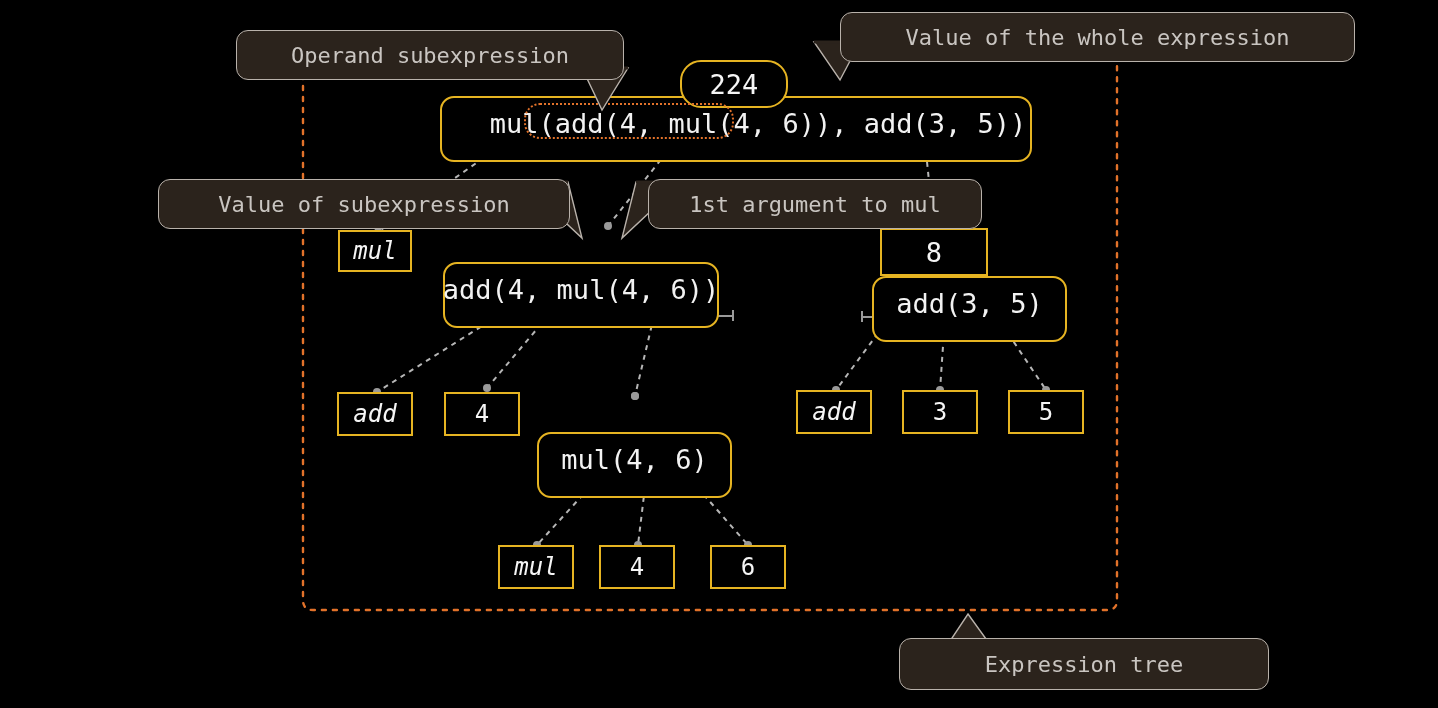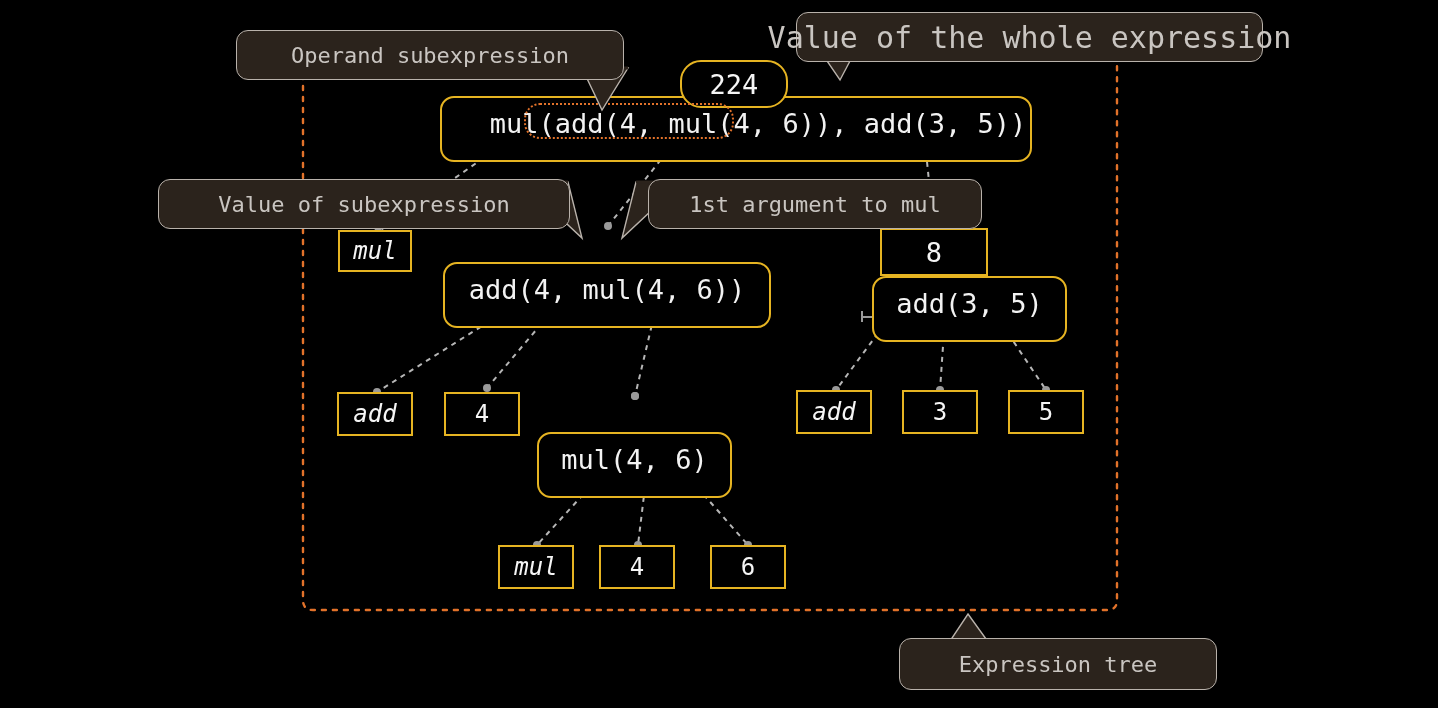--- a/index.html
+++ b/index.html
@@ -226,21 +226,21 @@
   <div class="expr" style="left:440px; top:96px; width:592px; height:66px;padding-left:44px;">
     <div class="expr-text" style="font-size:27px; margin-top:-12px;">mul(add(4, mul(4, 6)), add(3, 5))</div>
   </div>
 
   <div class="highlight-ring" style="left:524px; top:103px; width:210px; height:36px;"></div>
 
   <div class="cell" style="left:680px; top:60px; width:108px; height:48px; font-size:27px;border-radius:21px;">224</div>
 
   <div class="cell leaf-name" style="left:338px; top:230px; width:74px; height:42px; font-size:24px;">mul</div>
 
-  <div class="expr" style="left:443px; top:262px; width:328px; height:66px;">
+  <div class="expr" style="left:443px; top:262px; width:276px; height:66px;">
     <div class="expr-text" style="font-size:27px; margin-top:-12px;">add(4, mul(4, 6))</div>
   </div>
 
   <div class="expr" style="left:840px; top:276px; width:195px; height:66px;margin-left:32px;">
     <div class="expr-text" style="font-size:27px; margin-top:-12px;">add(3, 5)</div>
   </div>
   <div class="cell" style="left:880px; top:228px; width:108px; height:48px; font-size:27px;">8</div>
 
   <div class="cell leaf-name" style="left:337px; top:392px; width:76px; height:44px; font-size:24px;">add</div>
 
@@ -265,33 +265,33 @@
   <svg class="tail" style="left:580px; top:66px; width:70px; height:46px;" viewBox="0 0 70 46" xmlns="http://www.w3.org/2000/svg">
     <polygon points="2,2 48,2 22,44" fill="#2b231c" stroke="#b9b2ab" stroke-width="1.4"></polygon>
     <line x1="2" y1="2" x2="48" y2="2" stroke="#2b231c" stroke-width="3"></line>
   </svg>
   <div class="callout" style="left:236px; top:30px; width:388px; height:50px; font-size:22px;">Operand subexpression</div>
 
   <svg class="tail" style="left:786px; top:40px; width:76px; height:44px;" viewBox="0 0 76 44" xmlns="http://www.w3.org/2000/svg">
     <polygon points="74,2 28,2 54,40" fill="#2b231c" stroke="#b9b2ab" stroke-width="1.4"></polygon>
     <line x1="28" y1="2" x2="74" y2="2" stroke="#2b231c" stroke-width="3"></line>
   </svg>
-  <div class="callout" style="left:796px; top:12px; width:467px; height:50px; font-size:30px;">Value of the whole expression</div>
+  <div class="callout" style="left:840px; top:12px; width:515px; height:50px; font-size:22px;">Value of the whole expression</div>
 
   <svg class="tail" style="left:520px; top:180px; width:72px; height:62px;" viewBox="0 0 72 62" xmlns="http://www.w3.org/2000/svg">
     <polygon points="2,2 48,2 62,58" fill="#2b231c" stroke="#b9b2ab" stroke-width="1.4"></polygon>
     <line x1="2" y1="2" x2="48" y2="2" stroke="#2b231c" stroke-width="3"></line>
   </svg>
   <div class="callout" style="left:158px; top:179px; width:412px; height:50px; font-size:22px;">Value of subexpression</div>
 
   <svg class="tail" style="left:610px; top:180px; width:74px; height:62px;" viewBox="0 0 74 62" xmlns="http://www.w3.org/2000/svg">
     <polygon points="72,2 26,2 12,58" fill="#2b231c" stroke="#b9b2ab" stroke-width="1.4"></polygon>
     <line x1="26" y1="2" x2="72" y2="2" stroke="#2b231c" stroke-width="3"></line>
   </svg>
   <div class="callout" style="left:648px; top:179px; width:334px; height:50px; font-size:22px;">1st argument to mul</div>
 
   <svg class="tail" style="left:938px; top:612px; width:62px; height:42px;" viewBox="0 0 62 42" xmlns="http://www.w3.org/2000/svg">
     <polygon points="30,2 56,38 6,38" fill="#2b231c" stroke="#b9b2ab" stroke-width="1.4"></polygon>
     <line x1="6" y1="38" x2="56" y2="38" stroke="#2b231c" stroke-width="3"></line>
   </svg>
-  <div class="callout" style="left:899px; top:638px; width:318px; height:52px; font-size:22px;">Expression tree</div>
+  <div class="callout" style="left:899px; top:638px; width:370px; height:52px; font-size:22px;">Expression tree</div>
 
 </div>
 
 </body></html>

